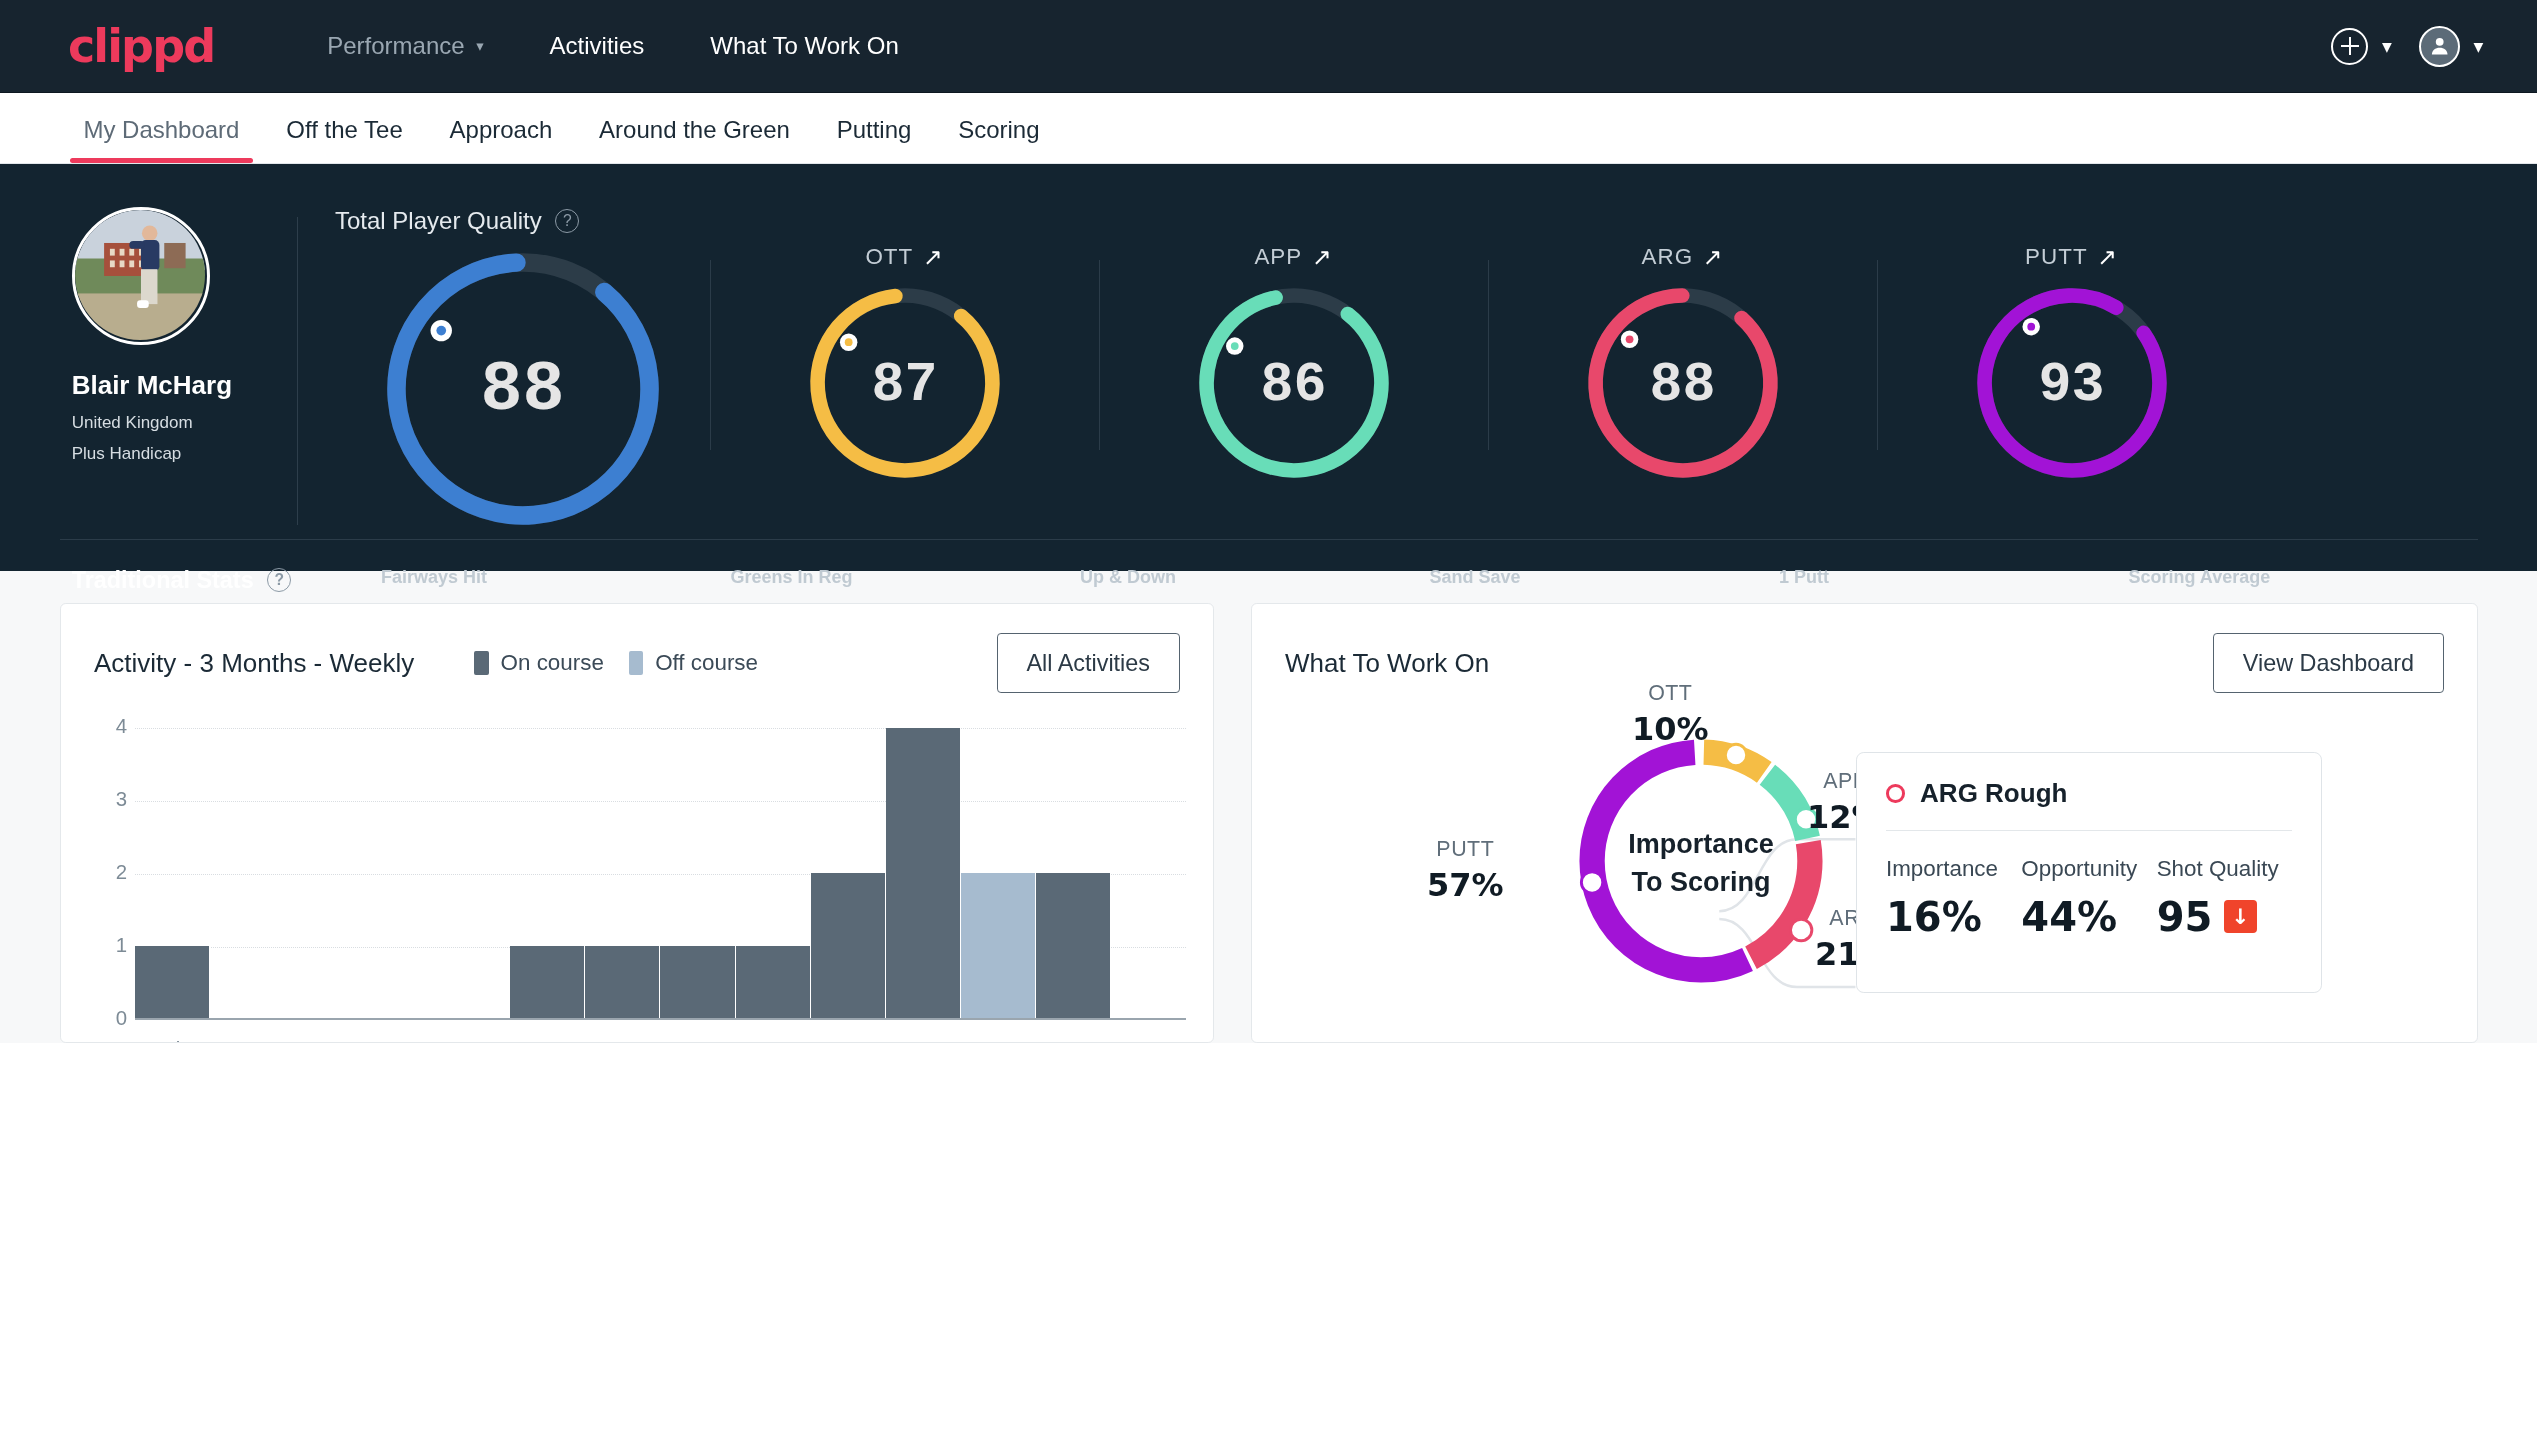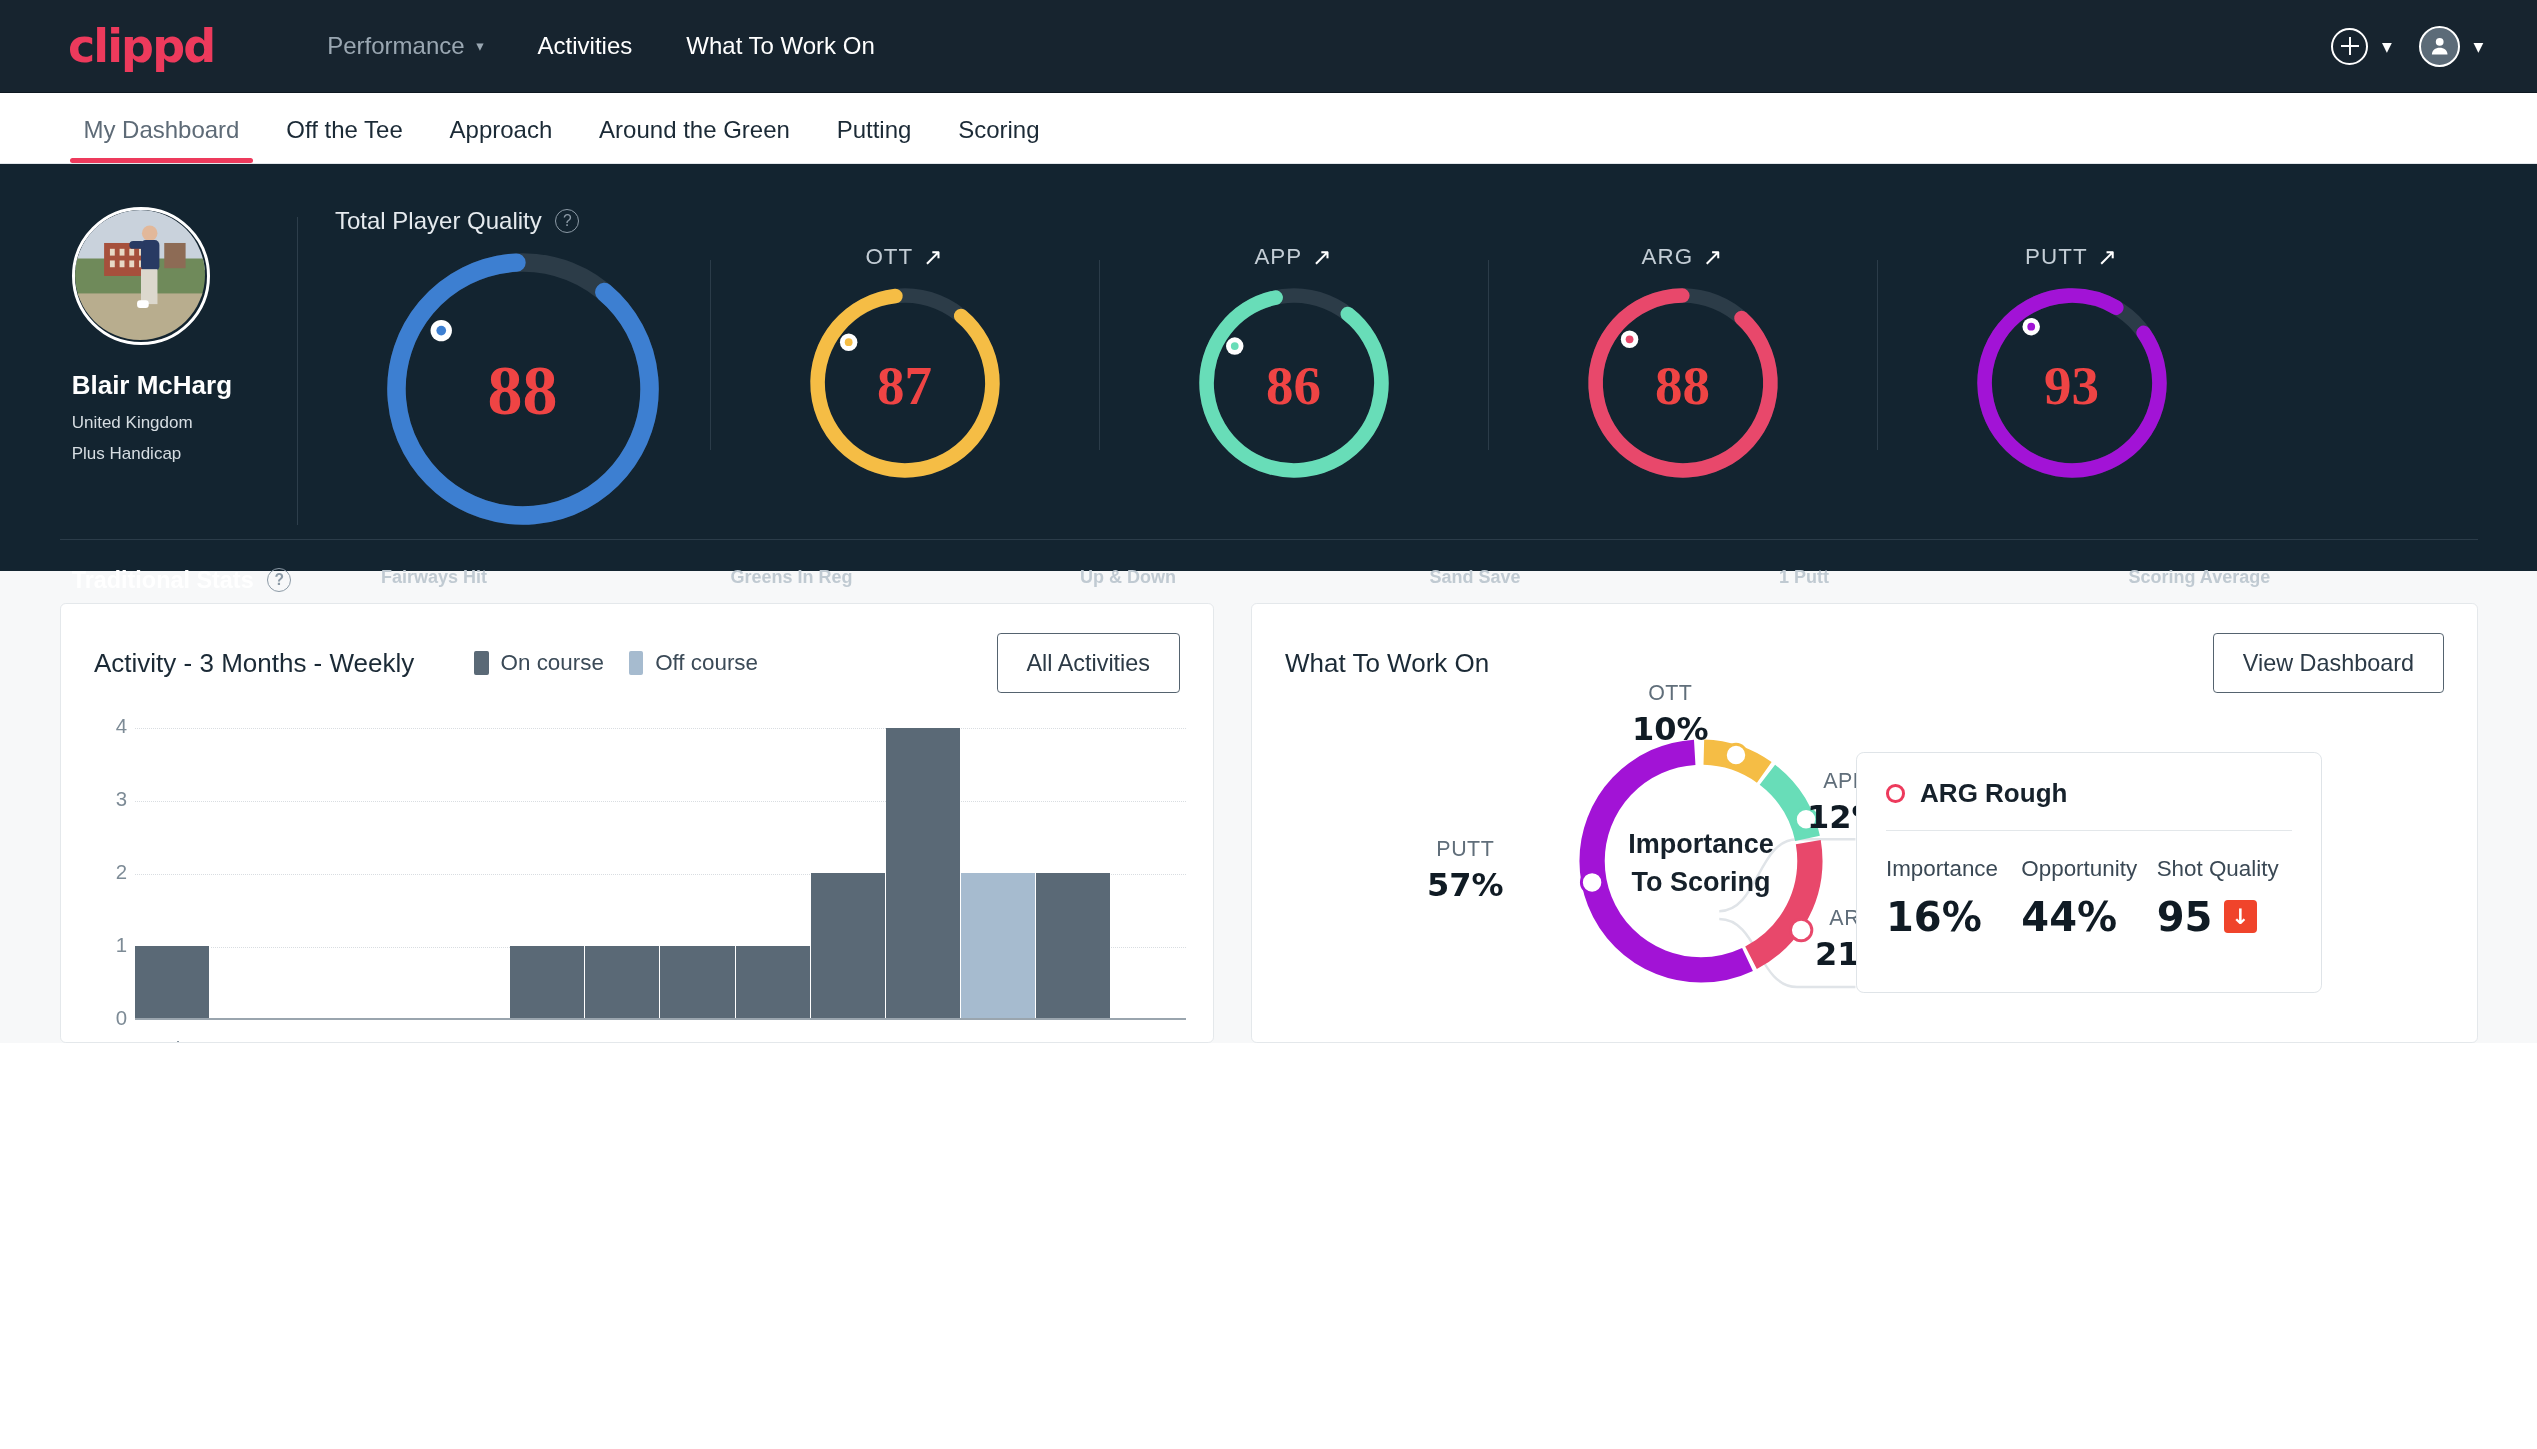--- a/index.html
+++ b/index.html
@@ -15,21 +15,21 @@
     height: 93px; background: #17242f;
     display: flex; align-items: center;
     padding: 0 45px 0 68px;
     border-bottom: 1px solid #0d1720;
   }
   .logo {
     font-size: 46px; font-weight: bold; color: #ed3a5c;
     letter-spacing: -1.9px; margin-right: 86px;
     font-family: "DejaVu Sans", sans-serif;
   }
-  .navlinks { display: flex; gap: 0; }
+  .navlinks { display: flex; gap: 12px; }
   .navlink {
     color: #ffffff; font-size: 24px; padding: 0 27px;
     display: flex; align-items: center; gap: 11.7px; cursor: pointer;
     white-space: nowrap;
   }
   .navlink.muted { color: #9aa7b2; }
   .caret { font-size: 14.6px; line-height: 1; }
   .nav-right { margin-left: auto; display: flex; align-items: center; gap: 7.8px; }
   .icon-btn { display: flex; align-items: center; gap: 13.6px; cursor: pointer; padding: 0 9.7px; }
   .circ-plus {
@@ -102,22 +102,22 @@
   .gauge-label {
     color: #c3cdd5; font-size: 22.4px; letter-spacing: 1px;
     display: flex; align-items: center; gap: 9.7px; margin-bottom: 9.7px;
     height: 29px;
   }
   .gauge-label .arrow { color: #ffffff; font-size: 23.4px; }
   .ring-wrap { position: relative; }
   .ring-val {
     position: absolute; inset: 0; display: flex;
     align-items: center; justify-content: center;
-    color: #ef4444; font-weight: bold;
-    font-family: Liberation Serif, serif;
+    color: #e5e5e5; font-weight: bold;
+    font-family: Liberation Mono, monospace;
   }
 
   
   .tstats {
     margin: 0 60px; padding-top: 27px;
     border-top: 1px solid #2b3c49;
     display: flex; align-items: flex-start;
   }
   .tstats-title { width: 321px; flex-shrink: 0; padding-left: 11.7px; }
   .tstats-title .t1 {

